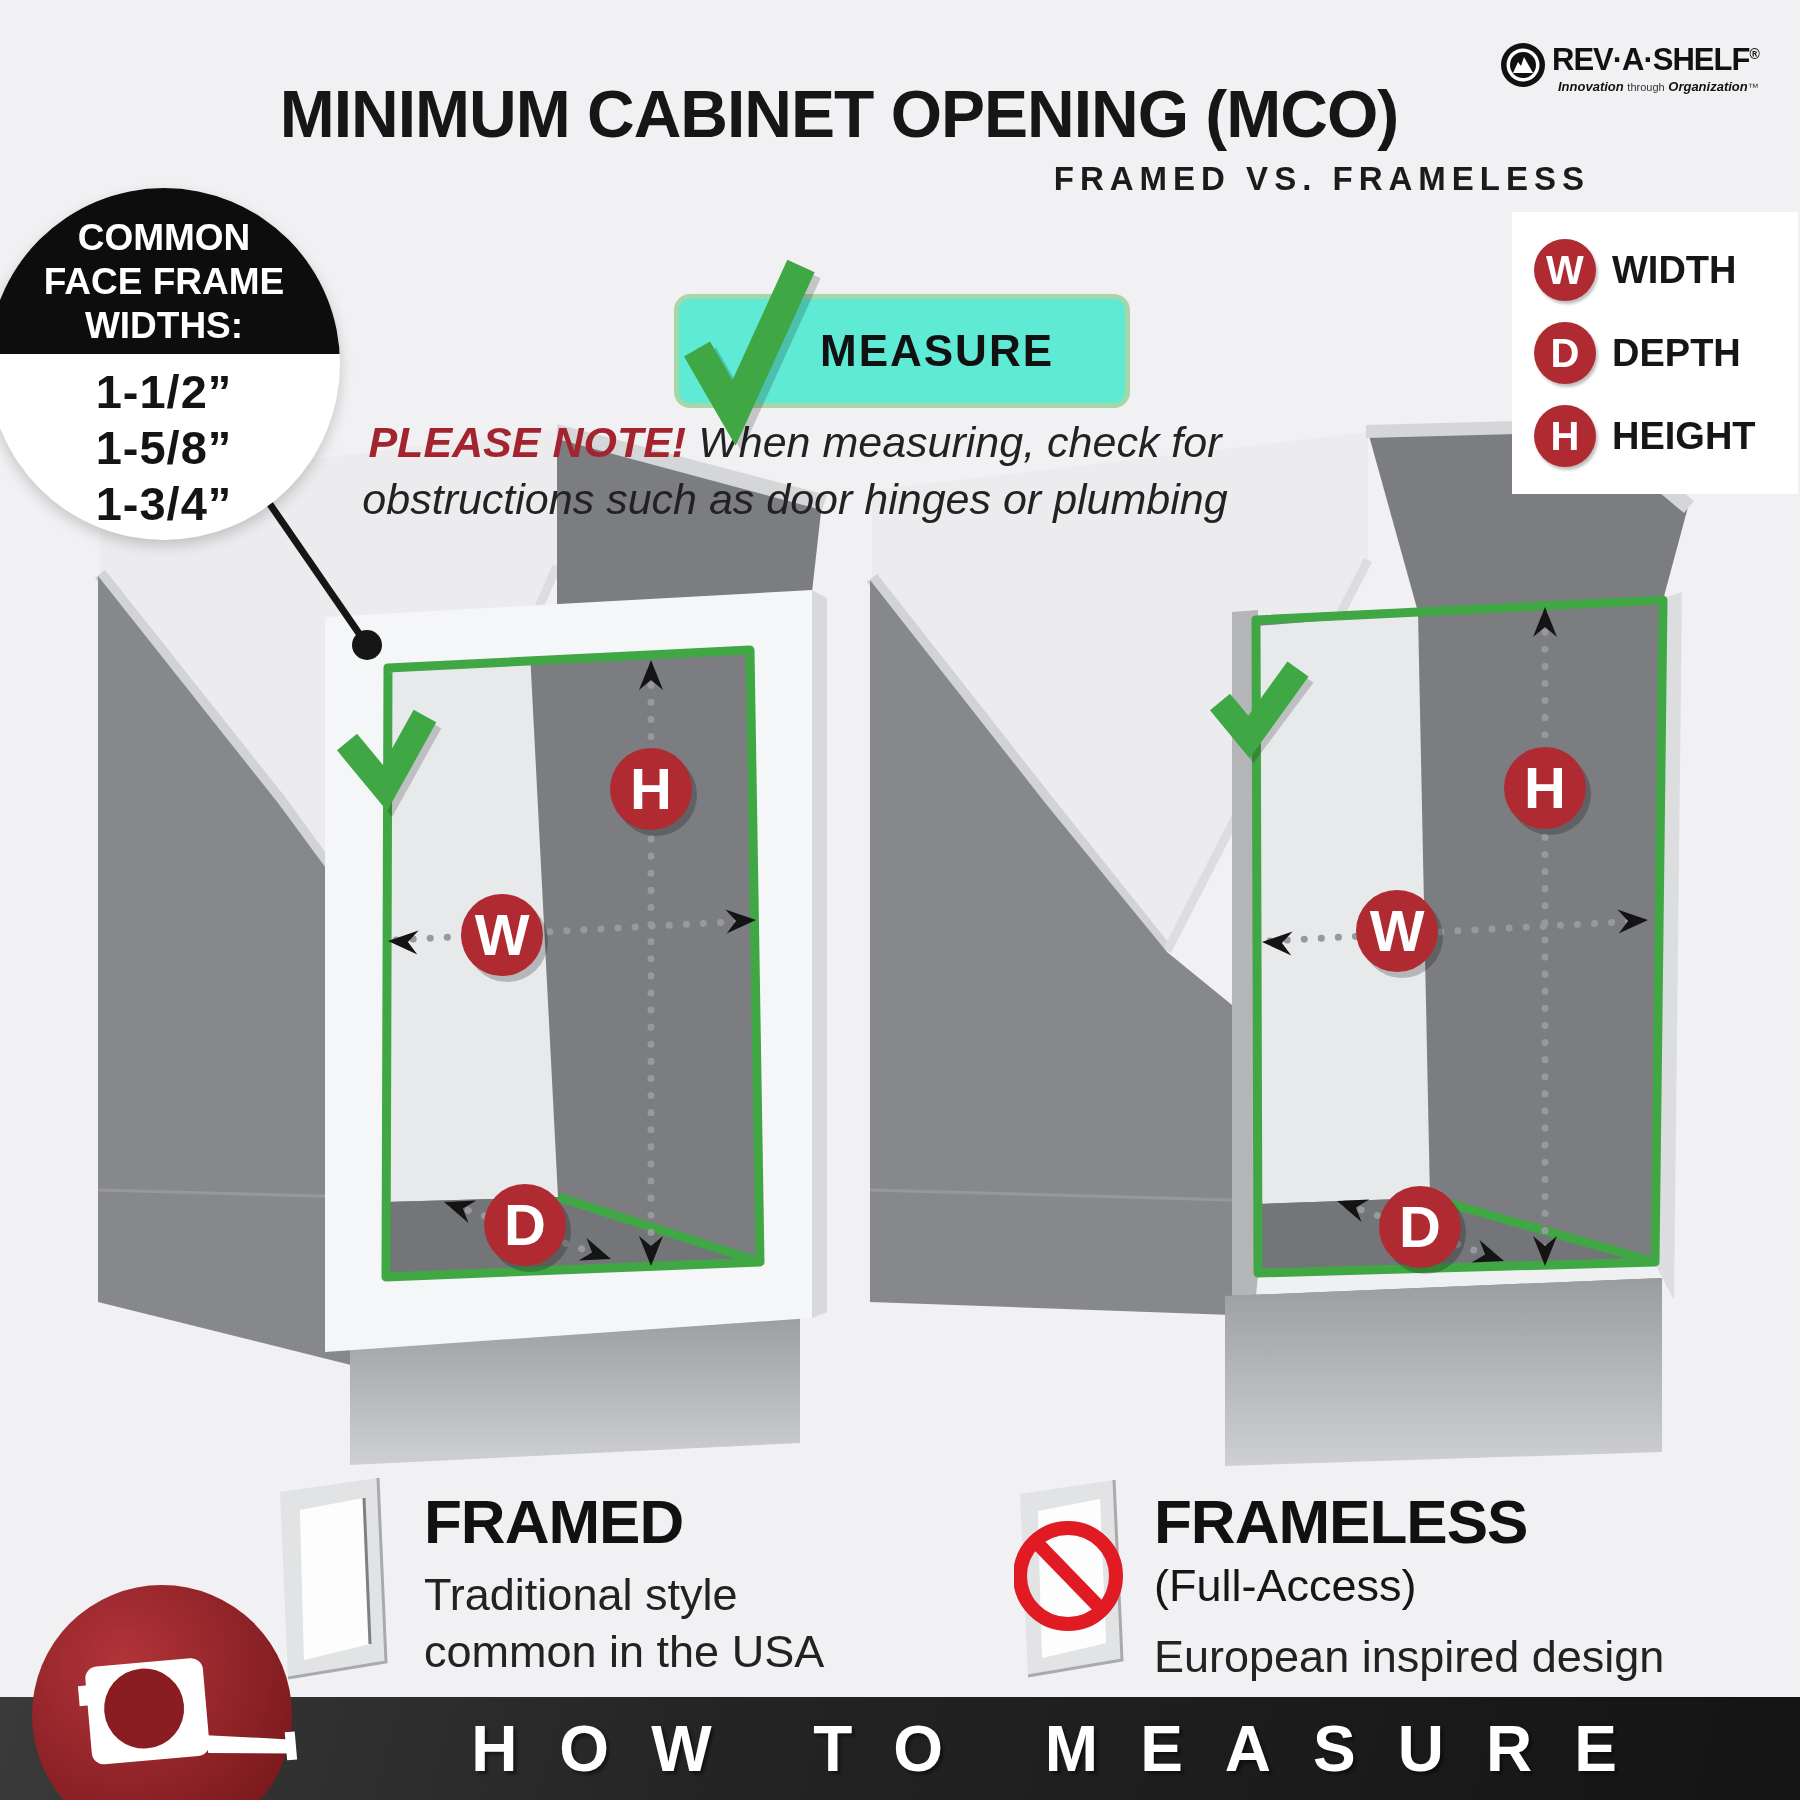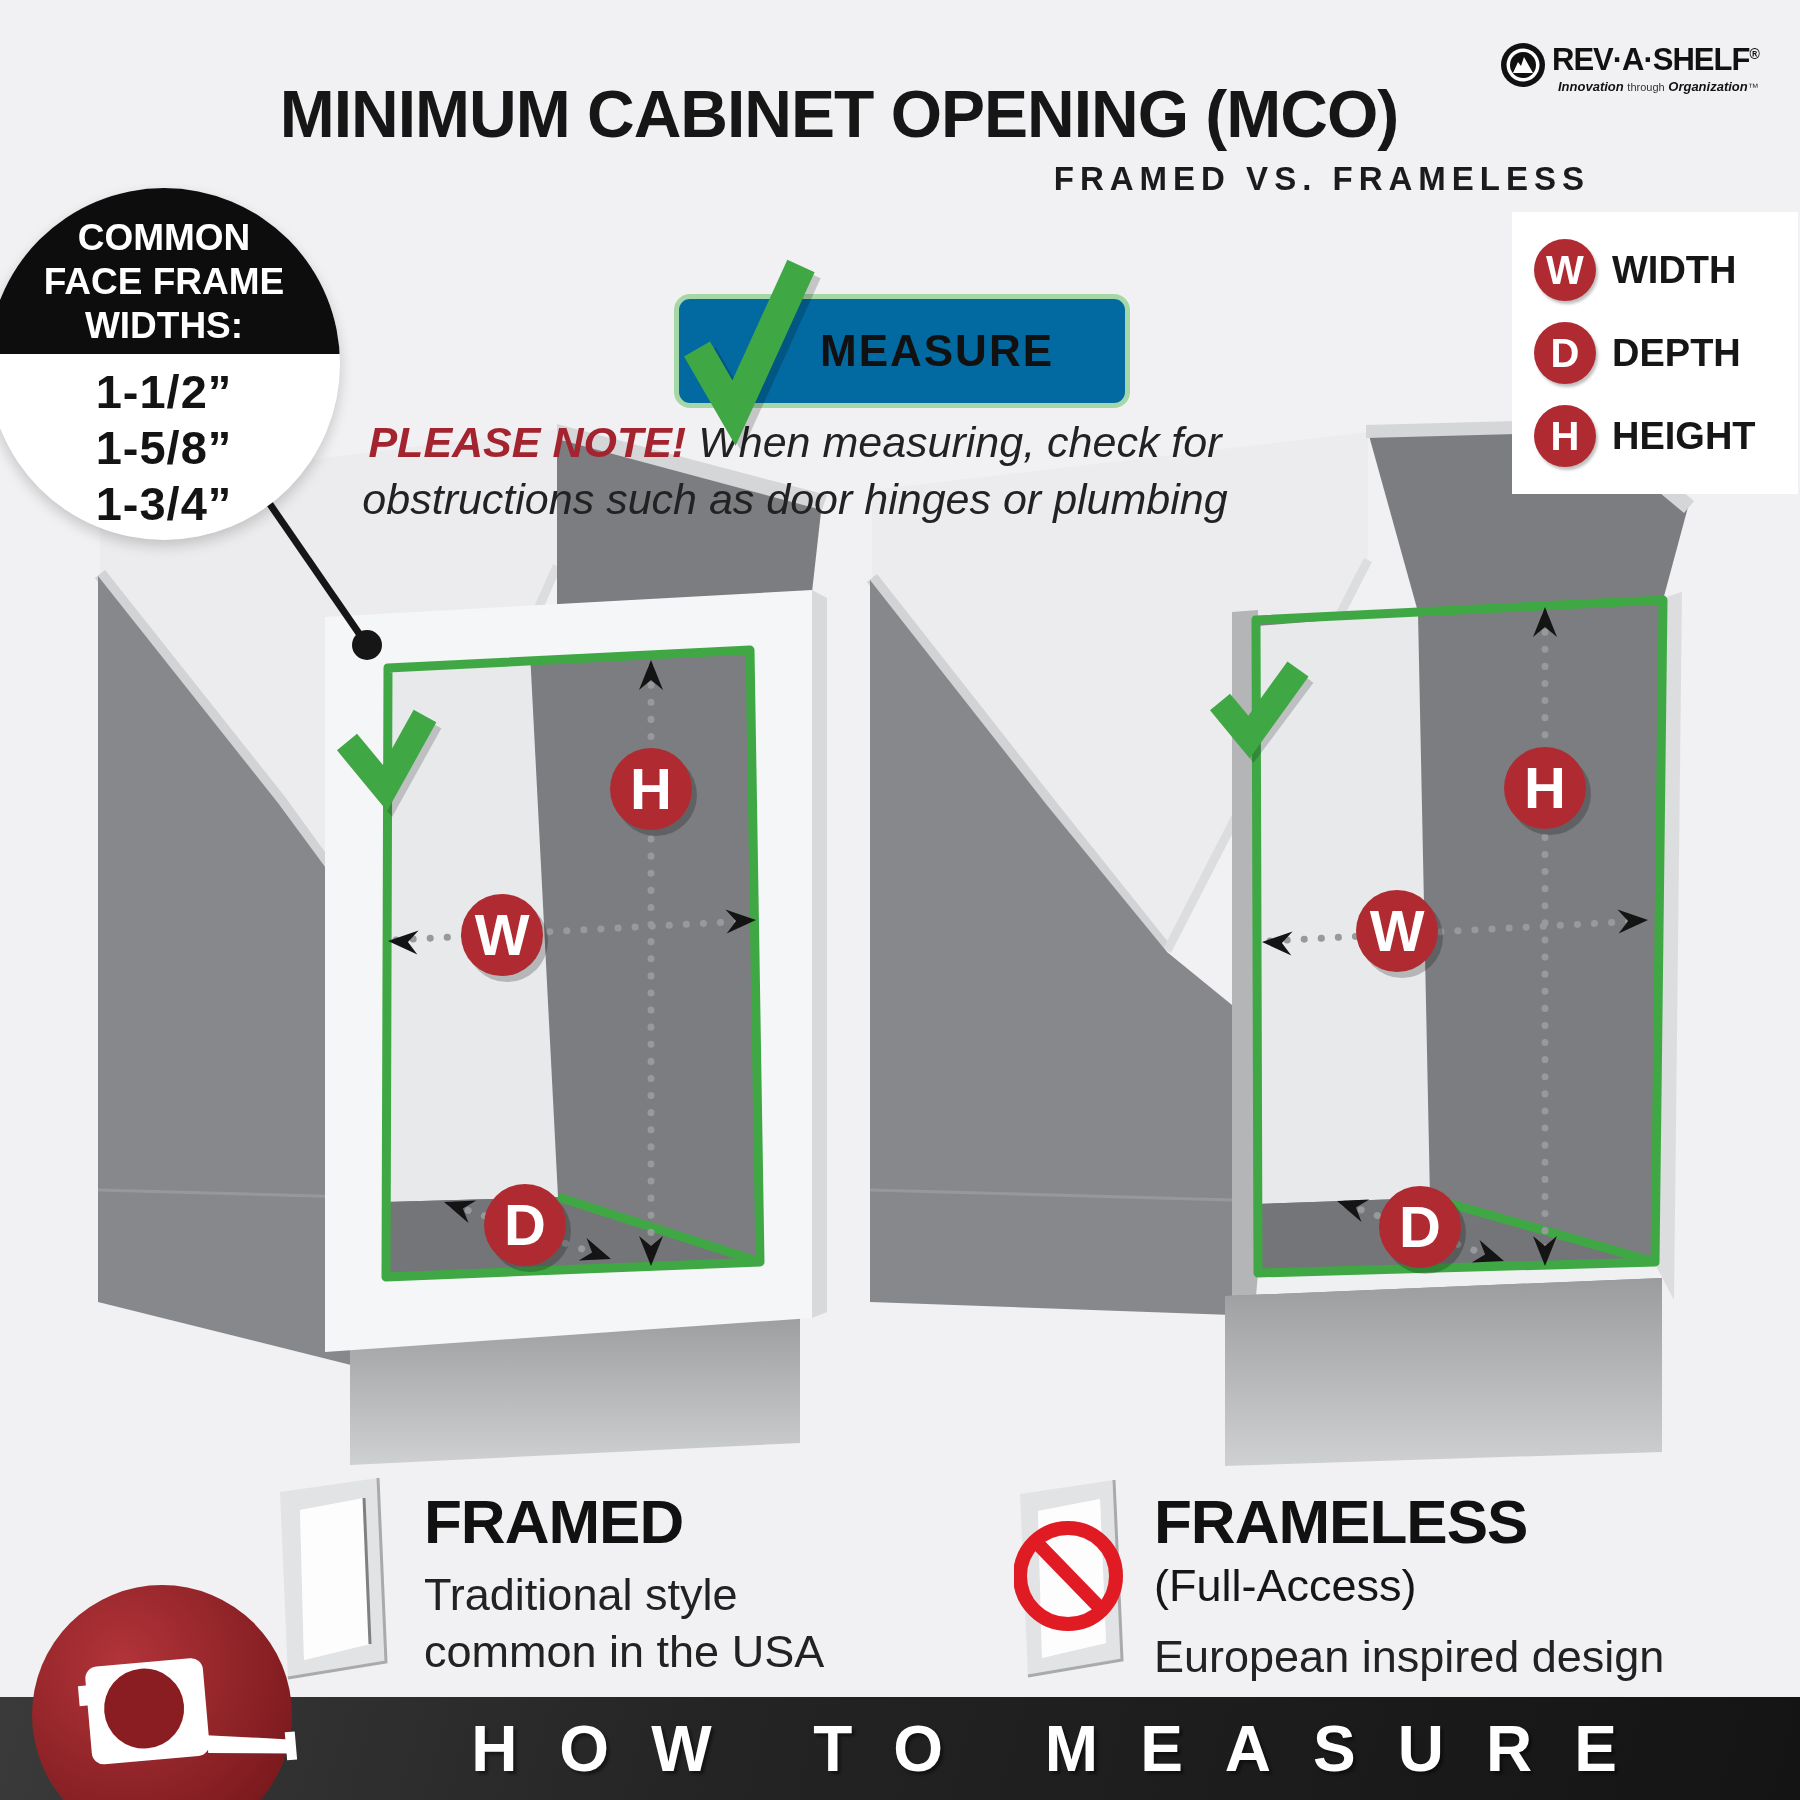--- a/index.html
+++ b/index.html
@@ -28,21 +28,21 @@
   .page-subtitle{left:0;top:160px;width:1590px;text-align:right;font-weight:bold;font-size:33px;letter-spacing:6px;color:#1b1b1c;}
   
   .badge{left:-12px;top:188px;width:352px;height:352px;border-radius:50%;background:#ffffff;overflow:hidden;
          box-shadow:0 6px 14px rgba(0,0,0,.18);}
   .badge-cap{background:#0d0d0d;height:160px;display:flex;flex-direction:column;justify-content:flex-end;
              align-items:center;padding-bottom:6px;}
   .badge-cap div{color:#fff;font-weight:bold;font-size:37px;line-height:44px;letter-spacing:0;}
   .badge-widths{display:flex;flex-direction:column;align-items:center;margin-top:10px;}
   .badge-widths div{font-weight:bold;font-size:47px;line-height:56px;color:#141414;letter-spacing:1px;}
   
-  .measure-box{left:674px;top:294px;width:446px;height:104px;background:#0369a1;border:5px solid #a6d7a7;
+  .measure-box{left:674px;top:294px;width:446px;height:104px;background:#5eead4;border:5px solid #a6d7a7;
                border-radius:16px;display:flex;align-items:center;justify-content:center;}
   .measure-box span{font-weight:bold;font-size:44px;letter-spacing:2px;color:#111;padding-left:70px;}
   #measure-check{left:600px;top:230px;z-index:3;}
   .note{left:0;top:414px;width:1590px;text-align:center;font-style:italic;font-size:43px;line-height:57px;color:#222;}
   .note .hl{color:#a3242e;font-weight:bold;}
   
   .legend{left:1512px;top:212px;width:286px;height:282px;background:#ffffff;display:flex;flex-direction:column;
           justify-content:space-evenly;padding:6px 0 6px 22px;box-sizing:border-box;}
   .legend-row{display:flex;align-items:center;gap:16px;}
   .legend-badge{width:62px;height:62px;border-radius:50%;background:#b02b31;color:#fff;font-weight:bold;font-size:40px;

